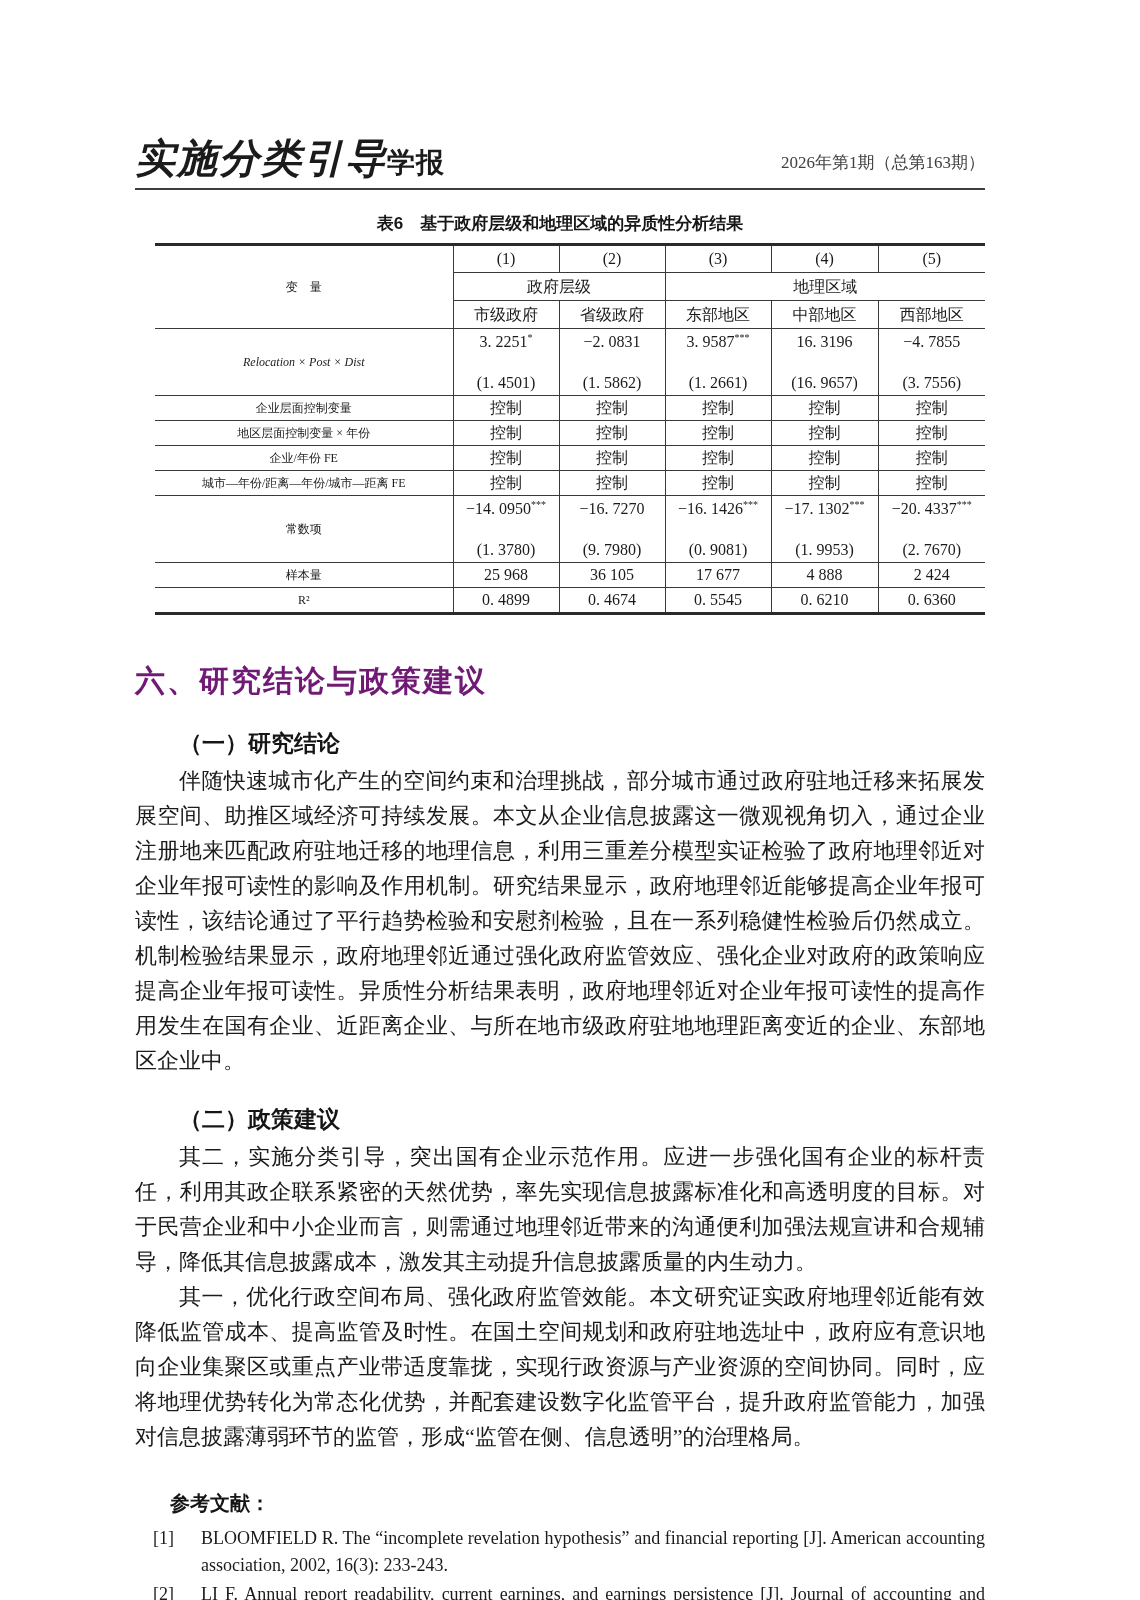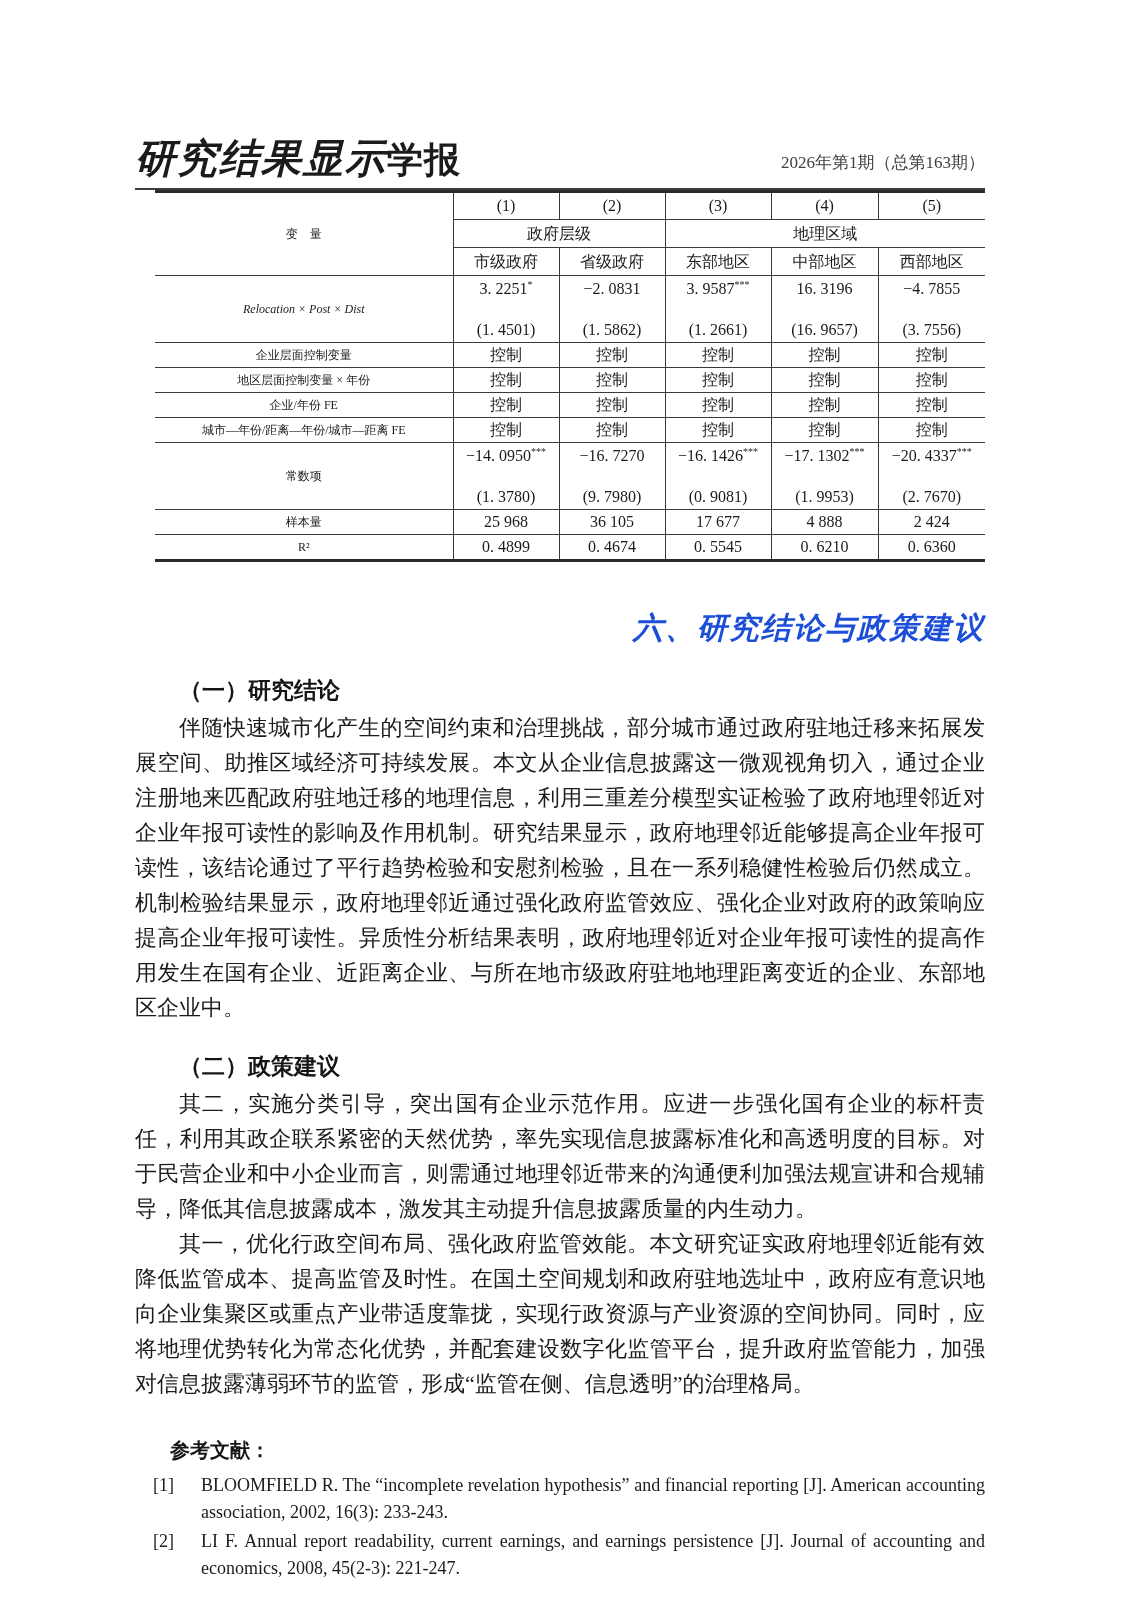--- a/index.html
+++ b/index.html
@@ -18,21 +18,21 @@
     display:flex; justify-content:space-between; align-items:flex-end;
     border-bottom:2px solid #3d3d3d; padding-bottom:10px;
   }
   .logo-wrap { line-height:1; white-space:nowrap; }
   .logo-script {
     font-size:40px; font-weight:bold; font-style:italic;
     font-family:"DejaVu Serif","Liberation Serif",serif;
     letter-spacing:2px;
   }
   .logo-suffix {
-    font-size:36px; font-weight:bold; font-style:normal;
+    font-size:28px; font-weight:bold; font-style:normal;
     font-family:Liberation Serif, serif;
     letter-spacing:1px;
     text-align:right;
   }
   .issue-info { font-size:17px; color:#404040; padding-bottom:4px; }
 
   
   .table-title {
     text-align:center; font-weight:bold; font-size:17px;
     font-family:"Liberation Sans","DejaVu Sans",sans-serif;
@@ -55,23 +55,23 @@
   tr.single td { height:25px; }
   tr.double td { height:46px; }
   td.lab { font-size:12px; }
   .en-it { font-style:italic; font-family:"Liberation Serif",serif; }
   .cv { line-height:21px; white-space:nowrap; }
   .se { line-height:21px;margin-top:20px; }
   sup.st { font-size:10px; vertical-align:super; line-height:0; }
 
   
   .section-heading {
-    text-align:right; font-size:30px; font-weight:bold;
-    font-family:"Liberation Sans","DejaVu Sans",sans-serif;
-    margin-top:46px; color:#1d4ed8; letter-spacing:2px;font-style:italic;
+    text-align:left; font-size:30px; font-weight:bold;
+    font-family:"Liberation Sans","DejaVu Sans",sans-serif;
+    margin-top:46px; color:#701a75; letter-spacing:2px;
   }
   .subheading {
     font-size:23px; font-weight:bold;
     font-family:"Liberation Sans","DejaVu Sans",sans-serif;
     margin-top:26px; margin-bottom:4px; padding-left:44px; color:#151515;
   }
   p.body-para {
     font-size:22px; line-height:35px; text-align:justify;
     text-indent:2em; color:#1b1b1b;
   }
@@ -89,25 +89,26 @@
   }
   .ref-num { position:absolute; left:18px; top:0; }
 </style>
 </head>
 <body>
 
 <div class="content">
 
   <div class="journal-header">
     <div class="logo-wrap">
-      <span class="logo-script">研究结果显示</span><span class="logo-suffix">学报</span>
+      <span class="logo-script">实施分类引导</span><span class="logo-suffix">学报</span>
     </div>
     <div class="issue-info">2026年第1期（总第163期）</div>
   </div>
 
+  <div class="table-title">表6　基于政府层级和地理区域的异质性分析结果</div>
 
   <table class="results">
     <colgroup>
       <col style="width:298px">
       <col style="width:106px">
         <col style="width:106px">
         <col style="width:106px">
         <col style="width:107px">
         <col style="width:107px">
     </colgroup>

